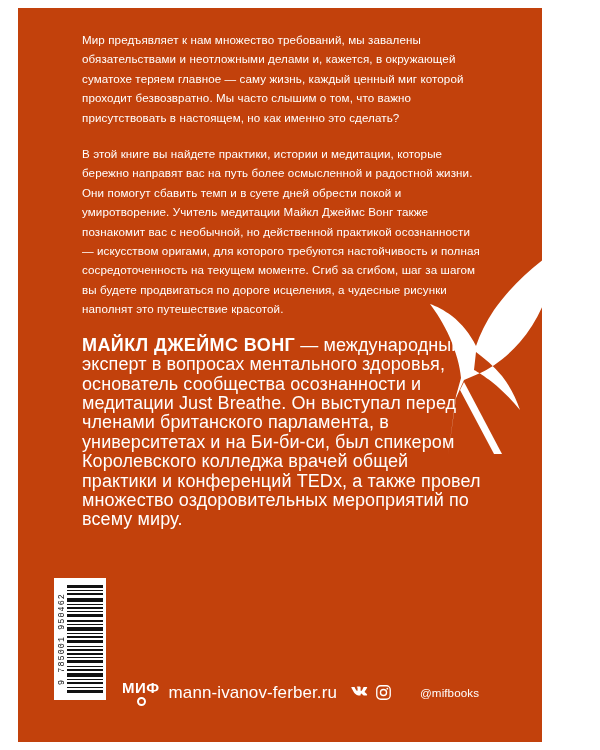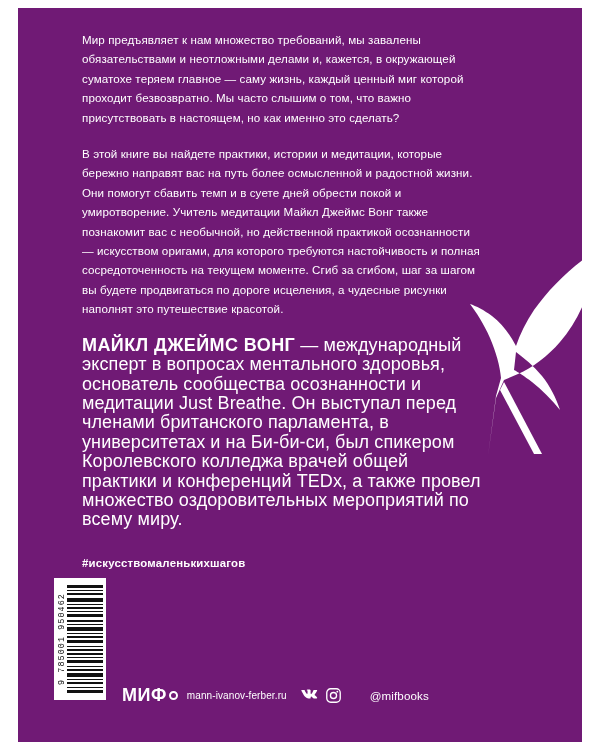--- a/index.html
+++ b/index.html
@@ -10,23 +10,23 @@
     width: 600px;
     height: 750px;
     background: #ffffff;
     font-family: "Liberation Sans", sans-serif;
     overflow: hidden;
   }
   .cover {
     position: absolute;
     left: 18px;
     top: 8px;
-    width: 564px;
+    width: 524px;
     height: 734px;
-    background: #701a75;
+    background: #c2410c;
     overflow: hidden;
   }
   .text-col {
     position: absolute;
     left: 64px;
     top: 22px;
     width: 400px;
     color: #ffffff;
   }
   .para {
@@ -102,38 +102,39 @@
   .footer {
     position: absolute;
     left: 104px;
     bottom: 36px;
     display: flex;
     align-items: center;
     gap: 9px;
     color: #ffffff;
   }
   .mif-logo {
-    font-size: 18px;
+    font-size: 15px;
     font-weight: bold;
     letter-spacing: 0.5px;
     display: flex;
     align-items: center;
     gap: 1px;
+    flex-direction: column;
   }
   .mif-dot {
     display: inline-block;
     width: 9px;
     height: 9px;
     border: 2px solid #ffffff;
     border-radius: 50%;
     box-sizing: border-box;
     margin-left: 1px;
   }
   .site {
-    font-size: 10px;
+    font-size: 17px;
     letter-spacing: 0.1px;
   }
   .social {
     display: flex;
     align-items: center;
     gap: 7px;
     margin-left: 5px;
   }
   .social svg { display: block; }
   .handle {
@@ -154,21 +155,20 @@
       <path d="M112 134 L150 206 L142 206 L108 142 Z" fill="#ffffff"></path>
     </svg>
   </div>
 
   <div class="text-col">
     <p class="para">Мир предъявляет к нам множество требований, мы завалены обязательствами и неотложными делами и, кажется, в окружающей суматохе теряем главное — саму жизнь, каждый ценный миг которой проходит безвозвратно. Мы часто слышим о том, что важно присутствовать в настоящем, но как именно это сделать?</p>
     <p class="para">В этой книге вы найдете практики, истории и медитации, которые бережно направят вас на путь более осмысленной и радостной жизни. Они помогут сбавить темп и в суете дней обрести покой и умиротворение. Учитель медитации Майкл Джеймс Вонг также познакомит вас с необычной, но действенной практикой осознанности — искусством оригами, для которого требуются настойчивость и полная сосредоточенность на текущем моменте. Сгиб за сгибом, шаг за шагом вы будете продвигаться по дороге исцеления, а чудесные рисунки наполнят это путешествие красотой.</p>
     <p class="bio"><span class="bio-name">МАЙКЛ ДЖЕЙМС ВОНГ</span><span> — международный эксперт в вопросах ментального здоровья, основатель сообщества осознанности и медитации Just Breathe. Он выступал перед членами британского парламента, в университетах и на Би-би-си, был спикером Королевского колледжа врачей общей практики и конференций TEDx, а также провел множество оздоровительных мероприятий по всему миру.</span></p>
   </div>
 
-  <div class="hashtag">#искусствомаленькихшагов</div>
 
   <div class="barcode-box">
     <div class="barcode-num">9 785001 950462</div>
     <div class="barcode-lines">
       <div class="bl" style="height:3px"></div>
       <div class="bl" style="height:1px"></div>
       <div class="bl" style="height:2px"></div>
       <div class="bl" style="height:4px"></div>
       <div class="bl" style="height:1px"></div>
       <div class="bl" style="height:2px"></div>

